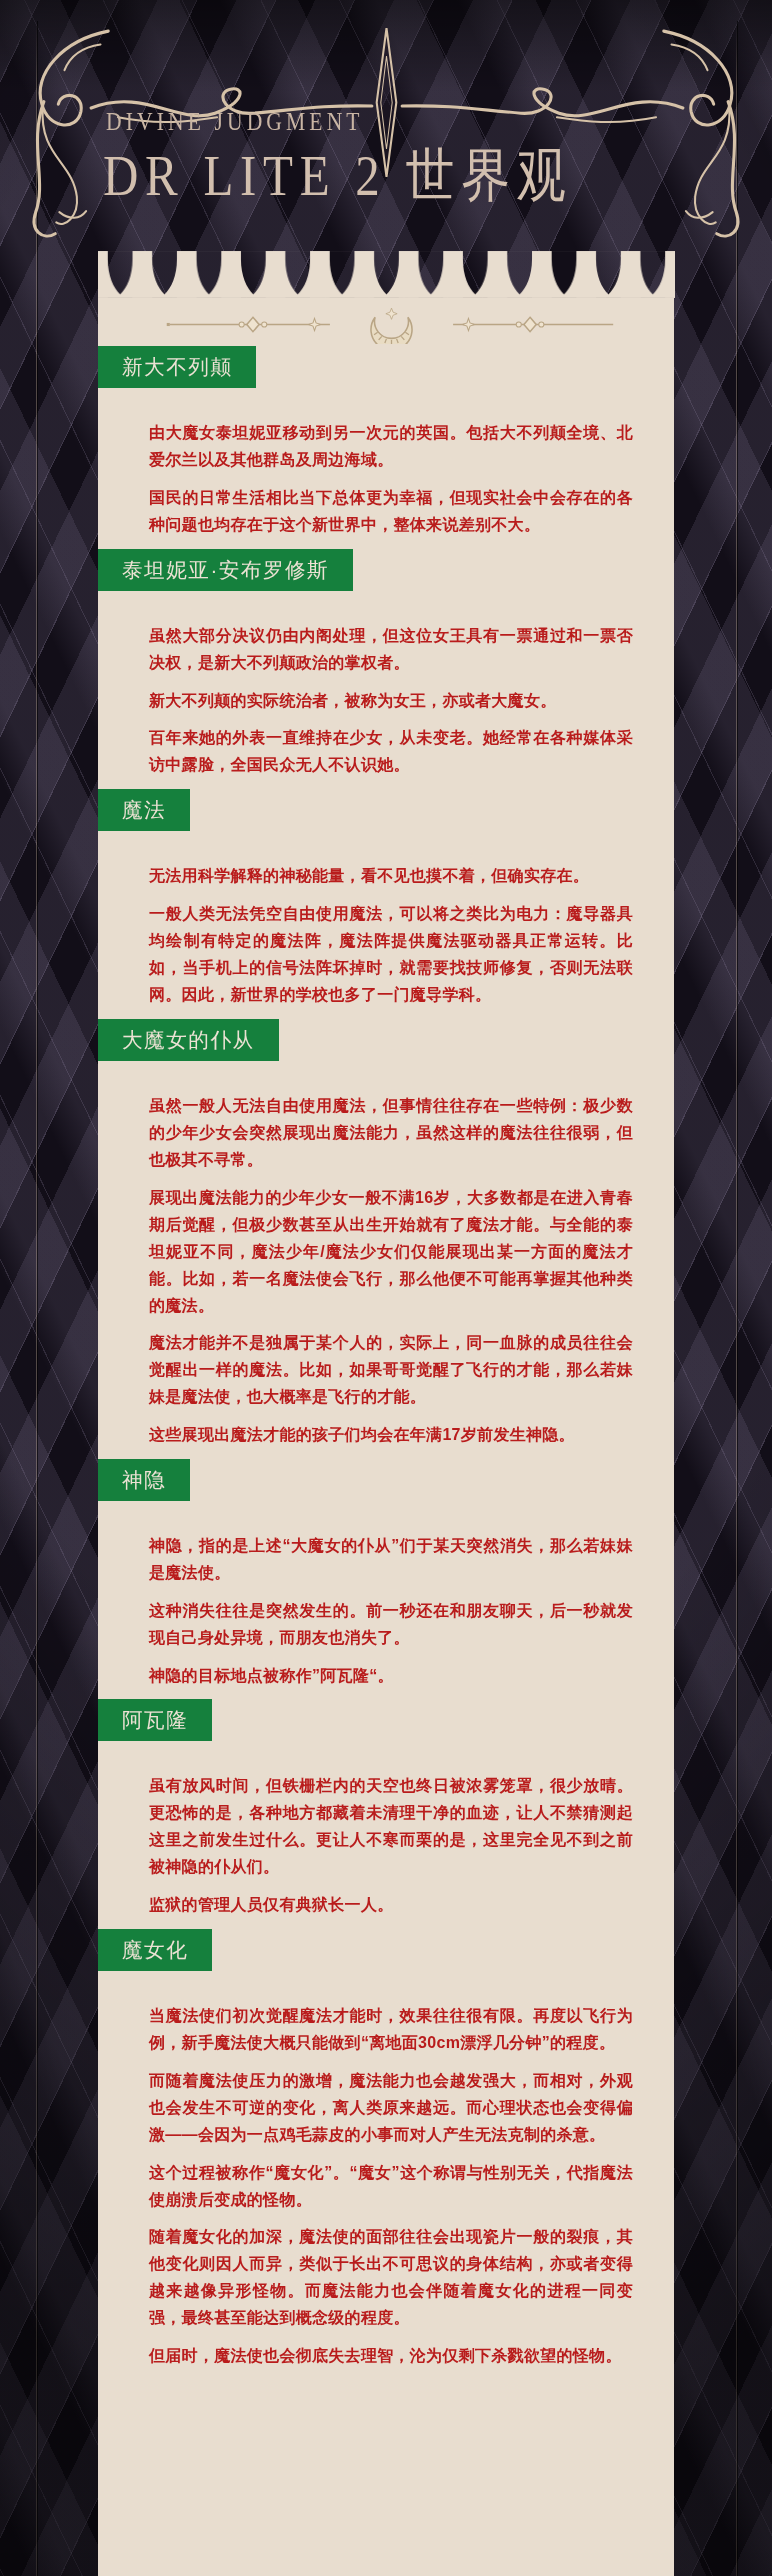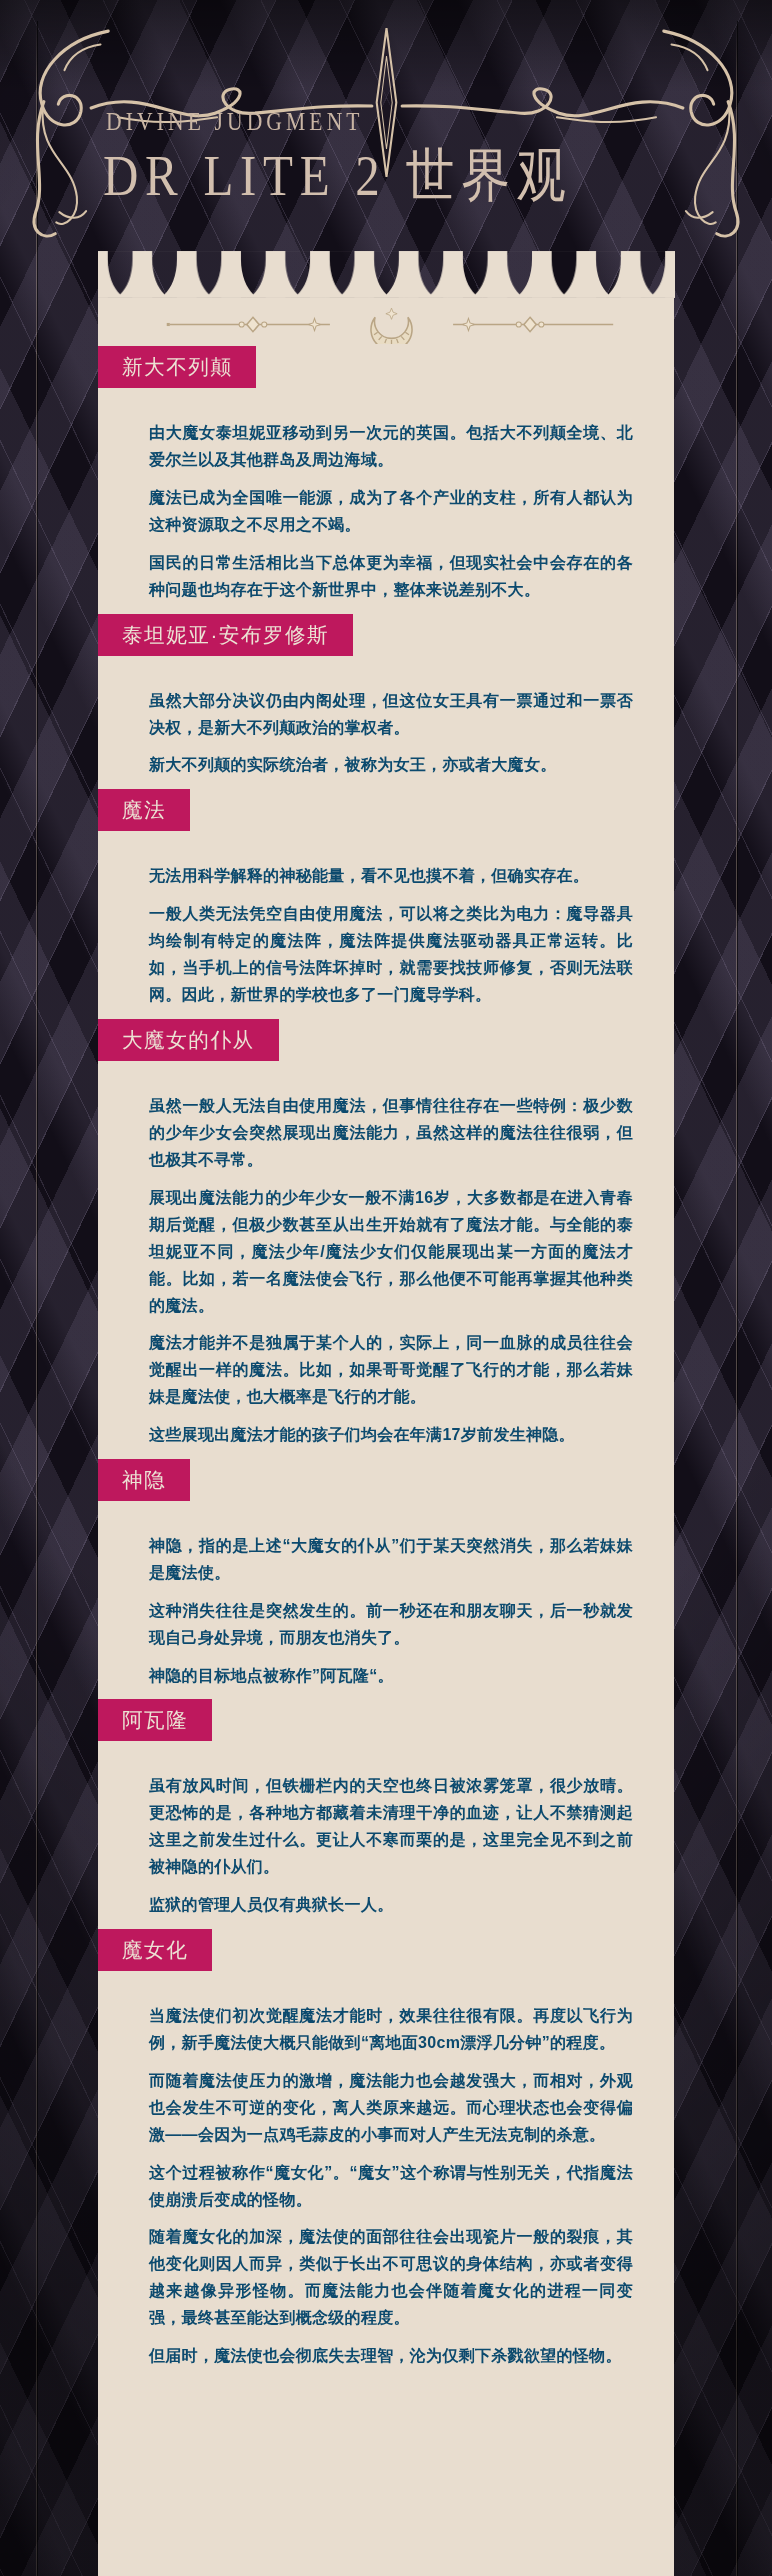--- a/index.html
+++ b/index.html
@@ -55,26 +55,26 @@
   .paper-body{
     width:484px;height:2296px;overflow:hidden;
     background:#e8ddcf;
     padding:0 41px 0 51px;
     color:#262119;
   }
   .divider{display:block;margin:7.2px auto 2.1px;}
   .section-title{
     display:inline-block;margin:0 0 31px -51px;padding:0 24px;
     line-height:42px;font-size:20.6px;font-weight:normal;letter-spacing:1.5px;
-    background:#be185d;color:#ece2d4;white-space:nowrap;
+    background:#15803d;color:#ece2d4;white-space:nowrap;
   }
   .section{display:block;}
   .para{
     margin:0 0 10.8px;font-size:16px;line-height:27px;font-weight:600;
-    letter-spacing:0.3px;text-align:justify;color:#0c4a6e;
+    letter-spacing:0.3px;text-align:justify;color:#b91c1c;
   }
 </style>
 </head>
 <body>
 
 <div class="argyle"></div>
 <div class="side-rule left"></div>
 <div class="side-rule right"></div>
 
 <svg width="0" height="0" style="position:absolute">
@@ -168,22 +168,22 @@
           <line x1="10" y1="32" x2="13" y2="40"></line>
           <line x1="-19" y1="27" x2="-25" y2="34"></line>
           <line x1="19" y1="27" x2="25" y2="34"></line>
           <line x1="-27" y1="19" x2="-34" y2="24"></line>
           <line x1="27" y1="19" x2="34" y2="24"></line>
         </g>
       </g>
     </svg>
 
     <div id="sections">
-        <section class="section"><h2 class="section-title">新大不列颠</h2><p class="para">由大魔女泰坦妮亚移动到另一次元的英国。包括大不列颠全境、北爱尔兰以及其他群岛及周边海域。</p><p class="para">魔法已成为全国唯一能源，成为了各个产业的支柱，所有人都认为这种资源取之不尽用之不竭。</p><p class="para">国民的日常生活相比当下总体更为幸福，但现实社会中会存在的各种问题也均存在于这个新世界中，整体来说差别不大。</p></section>
-        <section class="section"><h2 class="section-title">泰坦妮亚·安布罗修斯</h2><p class="para">虽然大部分决议仍由内阁处理，但这位女王具有一票通过和一票否决权，是新大不列颠政治的掌权者。</p><p class="para">新大不列颠的实际统治者，被称为女王，亦或者大魔女。</p></section>
+        <section class="section"><h2 class="section-title">新大不列颠</h2><p class="para">由大魔女泰坦妮亚移动到另一次元的英国。包括大不列颠全境、北爱尔兰以及其他群岛及周边海域。</p><p class="para">国民的日常生活相比当下总体更为幸福，但现实社会中会存在的各种问题也均存在于这个新世界中，整体来说差别不大。</p></section>
+        <section class="section"><h2 class="section-title">泰坦妮亚·安布罗修斯</h2><p class="para">虽然大部分决议仍由内阁处理，但这位女王具有一票通过和一票否决权，是新大不列颠政治的掌权者。</p><p class="para">新大不列颠的实际统治者，被称为女王，亦或者大魔女。</p><p class="para">百年来她的外表一直维持在少女，从未变老。她经常在各种媒体采访中露脸，全国民众无人不认识她。</p></section>
         <section class="section"><h2 class="section-title">魔法</h2><p class="para">无法用科学解释的神秘能量，看不见也摸不着，但确实存在。</p><p class="para">一般人类无法凭空自由使用魔法，可以将之类比为电力：魔导器具均绘制有特定的魔法阵，魔法阵提供魔法驱动器具正常运转。比如，当手机上的信号法阵坏掉时，就需要找技师修复，否则无法联网。因此，新世界的学校也多了一门魔导学科。</p></section>
         <section class="section"><h2 class="section-title">大魔女的仆从</h2><p class="para">虽然一般人无法自由使用魔法，但事情往往存在一些特例：极少数的少年少女会突然展现出魔法能力，虽然这样的魔法往往很弱，但也极其不寻常。</p><p class="para">展现出魔法能力的少年少女一般不满16岁，大多数都是在进入青春期后觉醒，但极少数甚至从出生开始就有了魔法才能。与全能的泰坦妮亚不同，魔法少年/魔法少女们仅能展现出某一方面的魔法才能。比如，若一名魔法使会飞行，那么他便不可能再掌握其他种类的魔法。</p><p class="para">魔法才能并不是独属于某个人的，实际上，同一血脉的成员往往会觉醒出一样的魔法。比如，如果哥哥觉醒了飞行的才能，那么若妹妹是魔法使，也大概率是飞行的才能。</p><p class="para">这些展现出魔法才能的孩子们均会在年满17岁前发生神隐。</p></section>
         <section class="section"><h2 class="section-title">神隐</h2><p class="para">神隐，指的是上述“大魔女的仆从”们于某天突然消失，那么若妹妹是魔法使。</p><p class="para">这种消失往往是突然发生的。前一秒还在和朋友聊天，后一秒就发现自己身处异境，而朋友也消失了。</p><p class="para">神隐的目标地点被称作”阿瓦隆“。</p></section>
         <section class="section"><h2 class="section-title">阿瓦隆</h2><p class="para">虽有放风时间，但铁栅栏内的天空也终日被浓雾笼罩，很少放晴。更恐怖的是，各种地方都藏着未清理干净的血迹，让人不禁猜测起这里之前发生过什么。更让人不寒而栗的是，这里完全见不到之前被神隐的仆从们。</p><p class="para">监狱的管理人员仅有典狱长一人。</p></section>
         <section class="section"><h2 class="section-title">魔女化</h2><p class="para">当魔法使们初次觉醒魔法才能时，效果往往很有限。再度以飞行为例，新手魔法使大概只能做到“离地面30cm漂浮几分钟”的程度。</p><p class="para">而随着魔法使压力的激增，魔法能力也会越发强大，而相对，外观也会发生不可逆的变化，离人类原来越远。而心理状态也会变得偏激——会因为一点鸡毛蒜皮的小事而对人产生无法克制的杀意。</p><p class="para">这个过程被称作“魔女化”。“魔女”这个称谓与性别无关，代指魔法使崩溃后变成的怪物。</p><p class="para">随着魔女化的加深，魔法使的面部往往会出现瓷片一般的裂痕，其他变化则因人而异，类似于长出不可思议的身体结构，亦或者变得越来越像异形怪物。而魔法能力也会伴随着魔女化的进程一同变强，最终甚至能达到概念级的程度。</p><p class="para">但届时，魔法使也会彻底失去理智，沦为仅剩下杀戮欲望的怪物。</p></section>
       </div>
   </div>
 
 </div>
 

